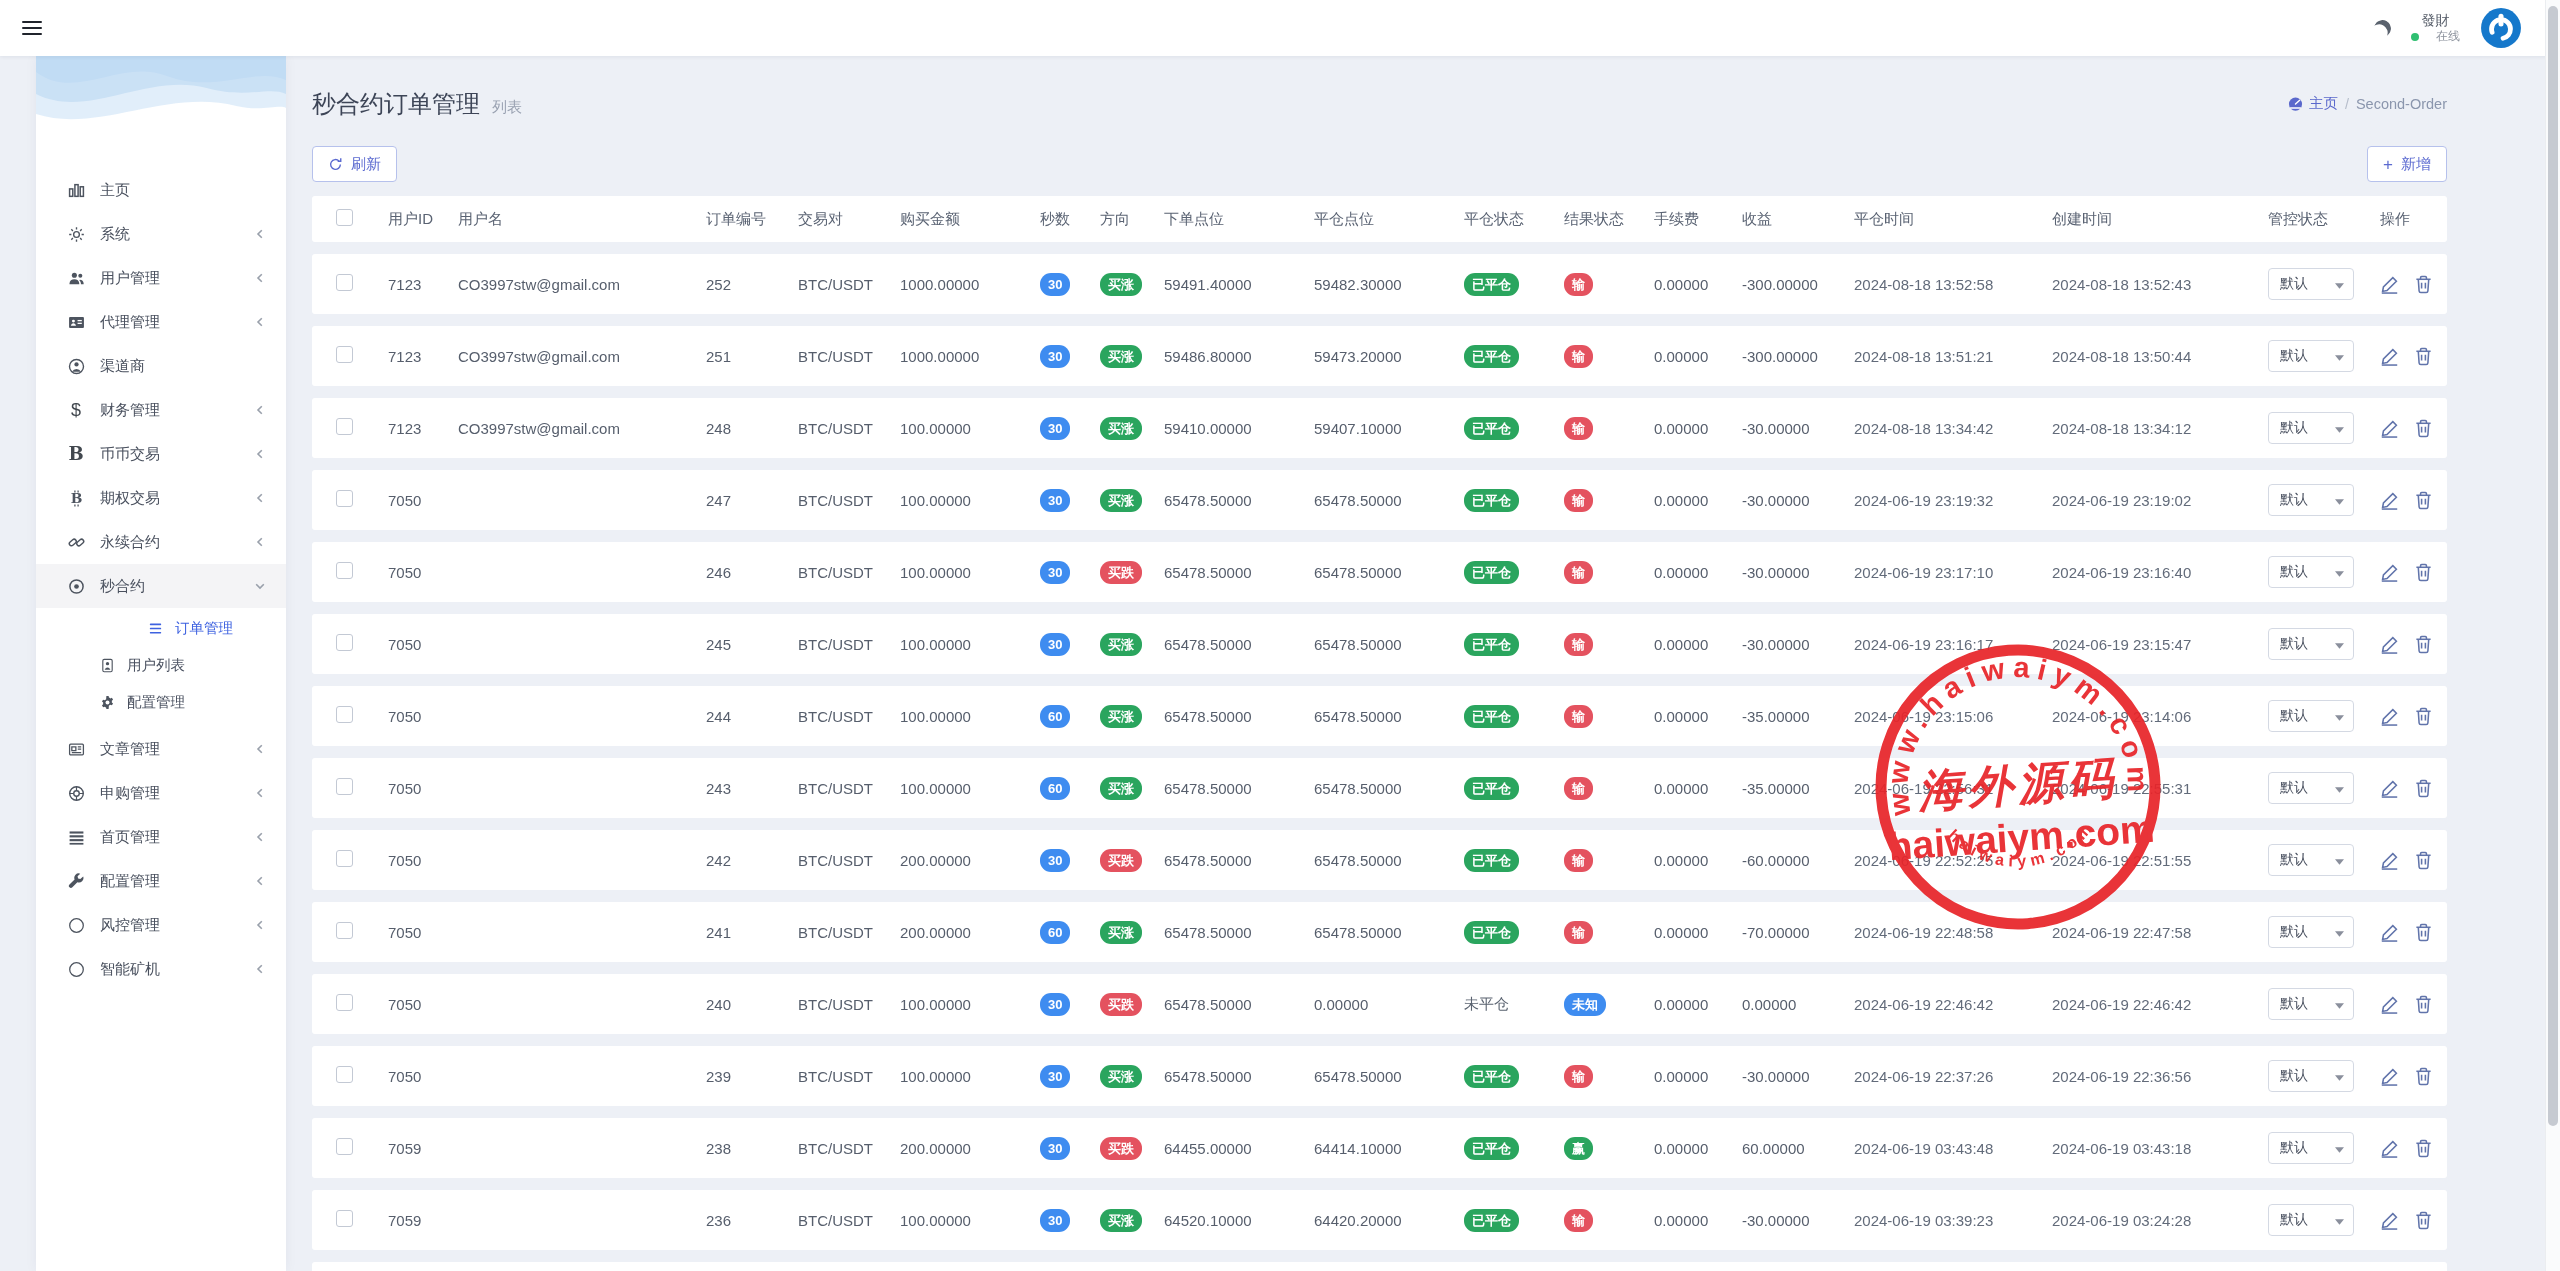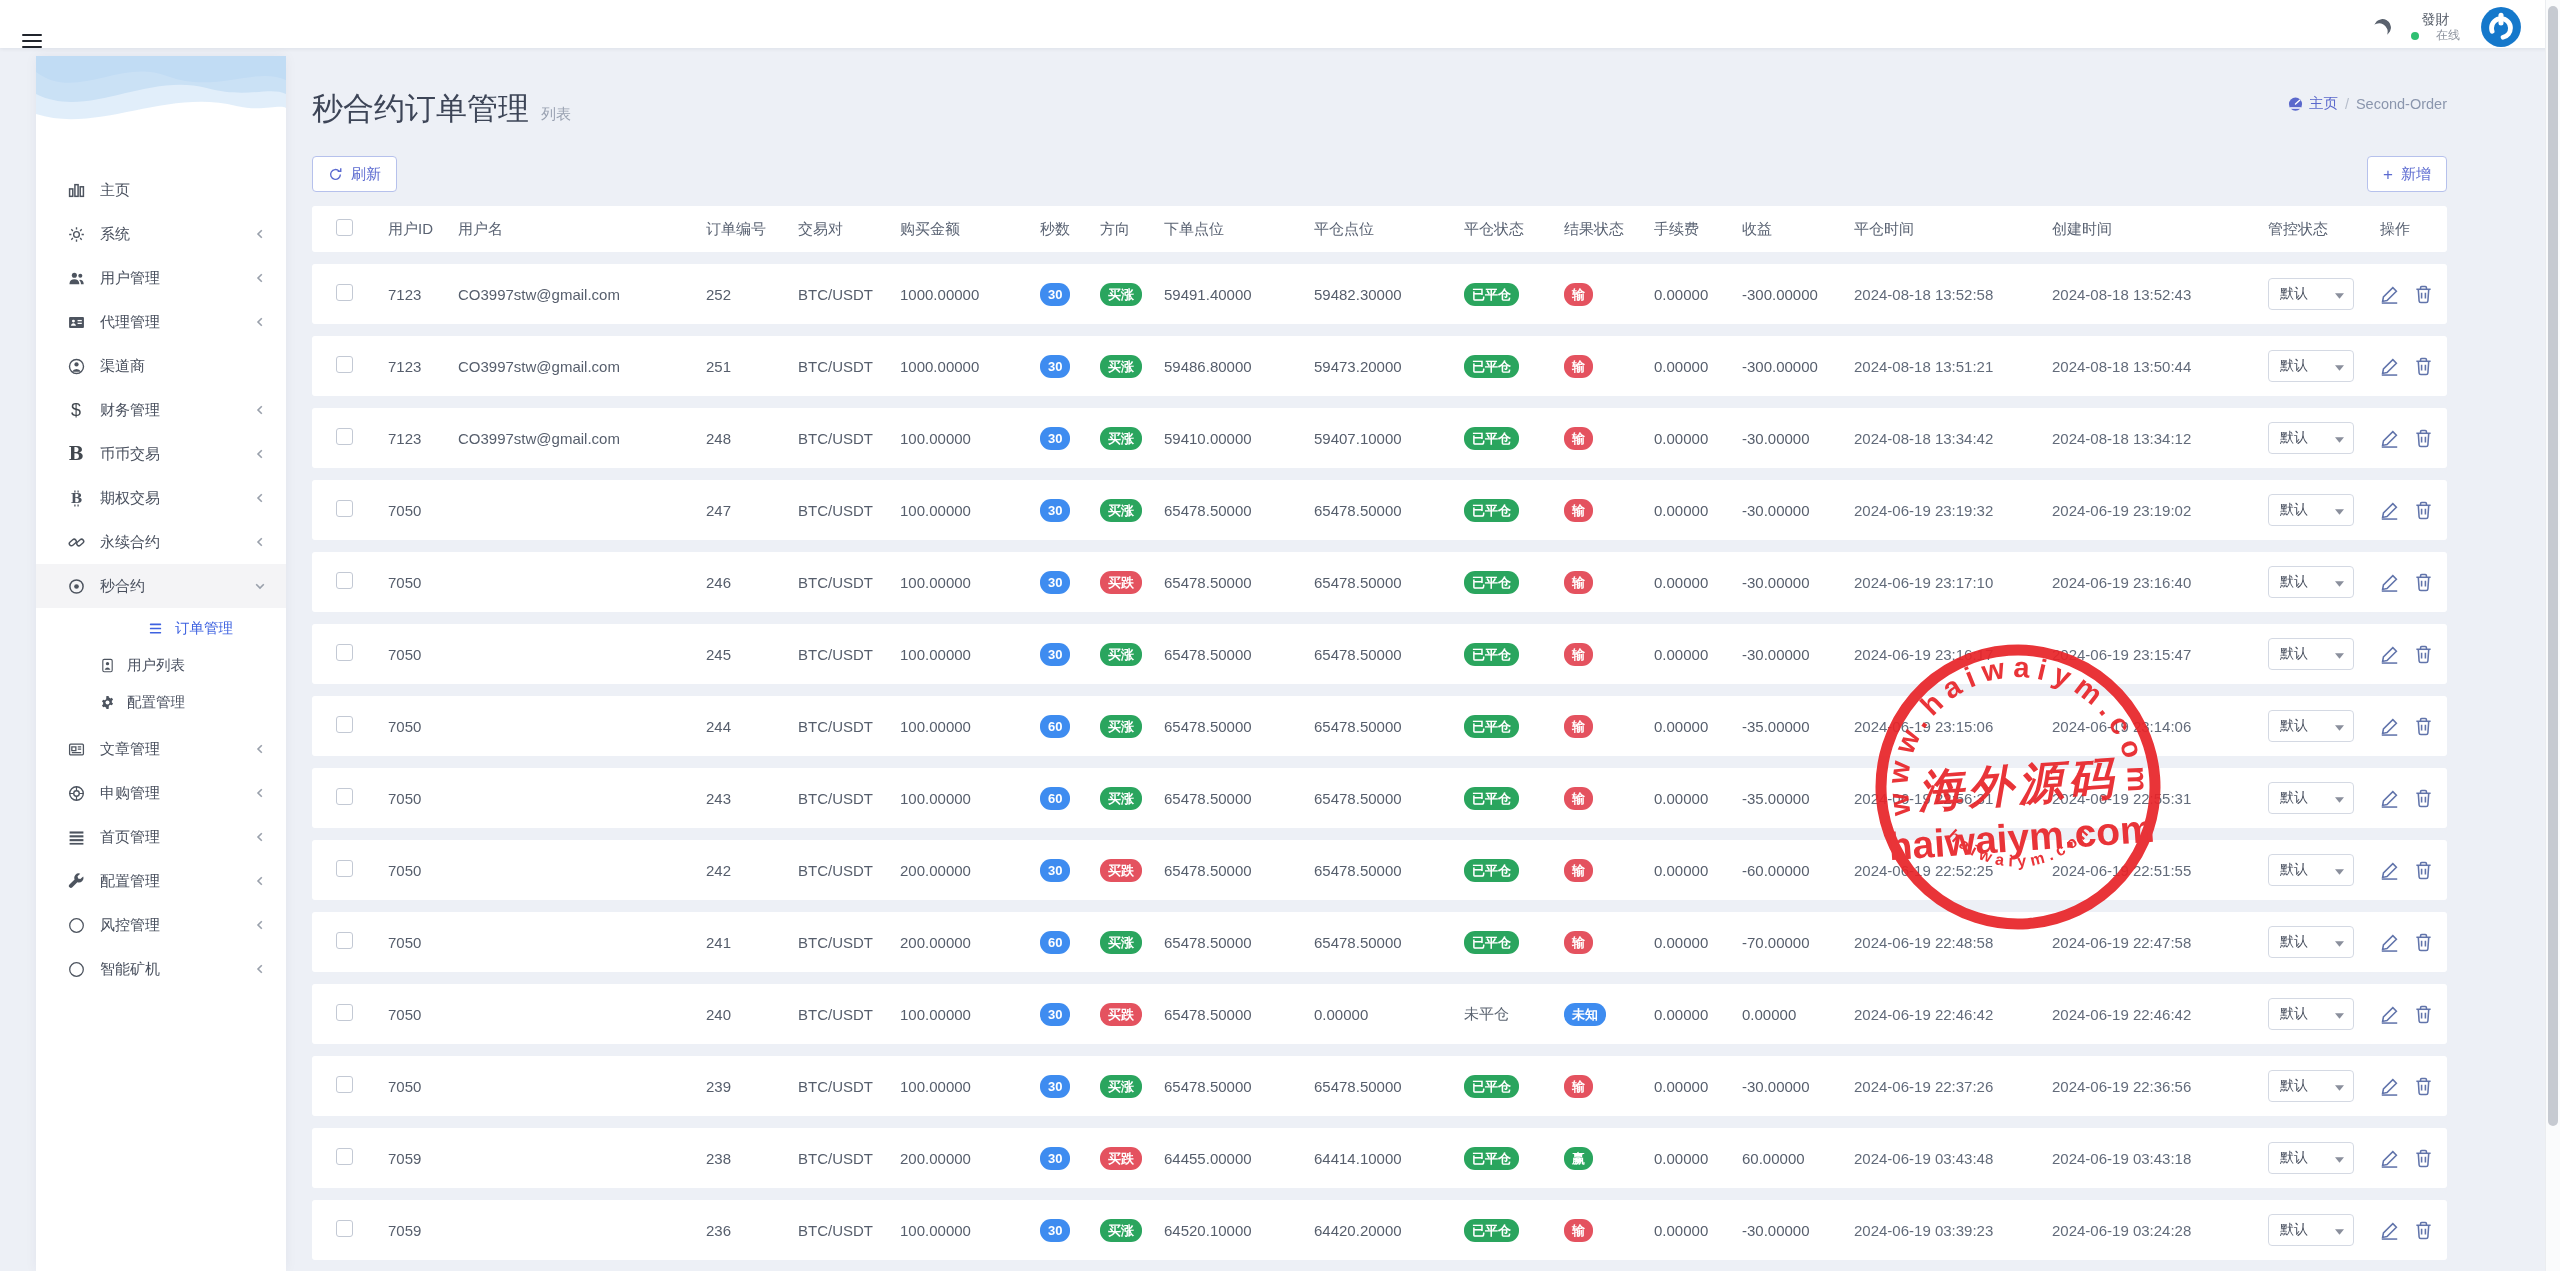--- a/index.html
+++ b/index.html
@@ -4,22 +4,22 @@
 <style>
   * { box-sizing: border-box; margin: 0; padding: 0; }
   html,body { width:2560px; height:1271px; }
   body {
     position: relative; overflow: hidden;
     background: #edf0f6;
     font-family: "Liberation Sans", "DejaVu Sans", sans-serif;
     color:#565e6c;
   }
   
-  .topbar { position:absolute; top:0; left:0; right:0; height:48px; background:#fff;
-            box-shadow:0 1px 4px rgba(20,30,60,.07); z-index:30; display:flex; align-items:flex-end; }
+  .topbar { position:absolute; top:0; left:0; right:0; height:56px; background:#fff;
+            box-shadow:0 1px 4px rgba(20,30,60,.07); z-index:30; display:flex; align-items:center; }
   .hamburger { margin-left:22px; width:20px; height:14px; display:flex; flex-direction:column; justify-content:space-between; cursor:pointer; }
   .hamburger span { display:block; height:2.4px; background:#20242c; border-radius:1px; }
   .topbar-right { margin-left:auto; display:flex; align-items:center; gap:20px; padding-right:38px; }
   .moon { width:17px; height:17px; border-radius:50%; box-shadow: inset -4.5px 3px 0 0 #5a626e; transform:rotate(-18deg); }
   .userblock { text-align:center; line-height:1.25; }
   .user-name { font-size:14px; color:#555c68; }
   .user-status { font-size:12px; color:#8b919c; display:flex; align-items:center; gap:17px; justify-content:center;}
   .dot-online { width:8px; height:8px; border-radius:50%; background:#2fbf71; display:inline-block; }
   .avatar { width:42px; height:42px; }
   
@@ -47,21 +47,21 @@
   .chev svg { width:12px; height:12px; }
   .subnav { padding:2px 0 6px 0; }
   .sub-item { display:flex; align-items:center; height:37px; padding-left:64px; font-size:14.5px; color:#4a5160; cursor:pointer; }
   .sub-item .sicon { width:16px; height:15px; margin-right:11px; display:inline-flex; align-items:center; color:#4d545f; }
   .sub-item .sicon svg { width:15px; height:15px; }
   .sub-item.active, .sub-item.active .sicon { color:#3e62e0;margin-left:24px; }
   
   .main { position:absolute; top:56px; left:312px; width:2135px; z-index:5; }
   .page-head { margin-top:32px; display:flex; align-items:flex-start; justify-content:space-between; }
   .title-row { display:flex; align-items:baseline; gap:12px; }
-  .page-title { font-size:31px; font-weight:500; color:#3d4557; }
+  .page-title { font-size:24px; font-weight:500; color:#3d4557; }
   .page-subtitle { font-size:15px; color:#99a1b1; }
   .breadcrumb { display:flex; align-items:center; gap:7px; font-size:14.5px; margin-top:6px; }
   .bc-home { color:#5a68cc; display:flex; align-items:center; gap:6px; cursor:pointer; }
   .bc-home svg { width:15px; height:15px; }
   .bc-sep { color:#b6bdcb; }
   .bc-current { color:#8b96ad; }
   .toolbar { margin-top:26px; display:flex; justify-content:space-between; align-items:center; }
   .btn { height:36px; padding:0 15px; background:#fff; border:1px solid #b6c1ec; border-radius:4px;
          color:#5b6ad0; font-size:15px; display:inline-flex; align-items:center; gap:8px; cursor:pointer; }
   .btn svg { width:15px; height:15px; }

